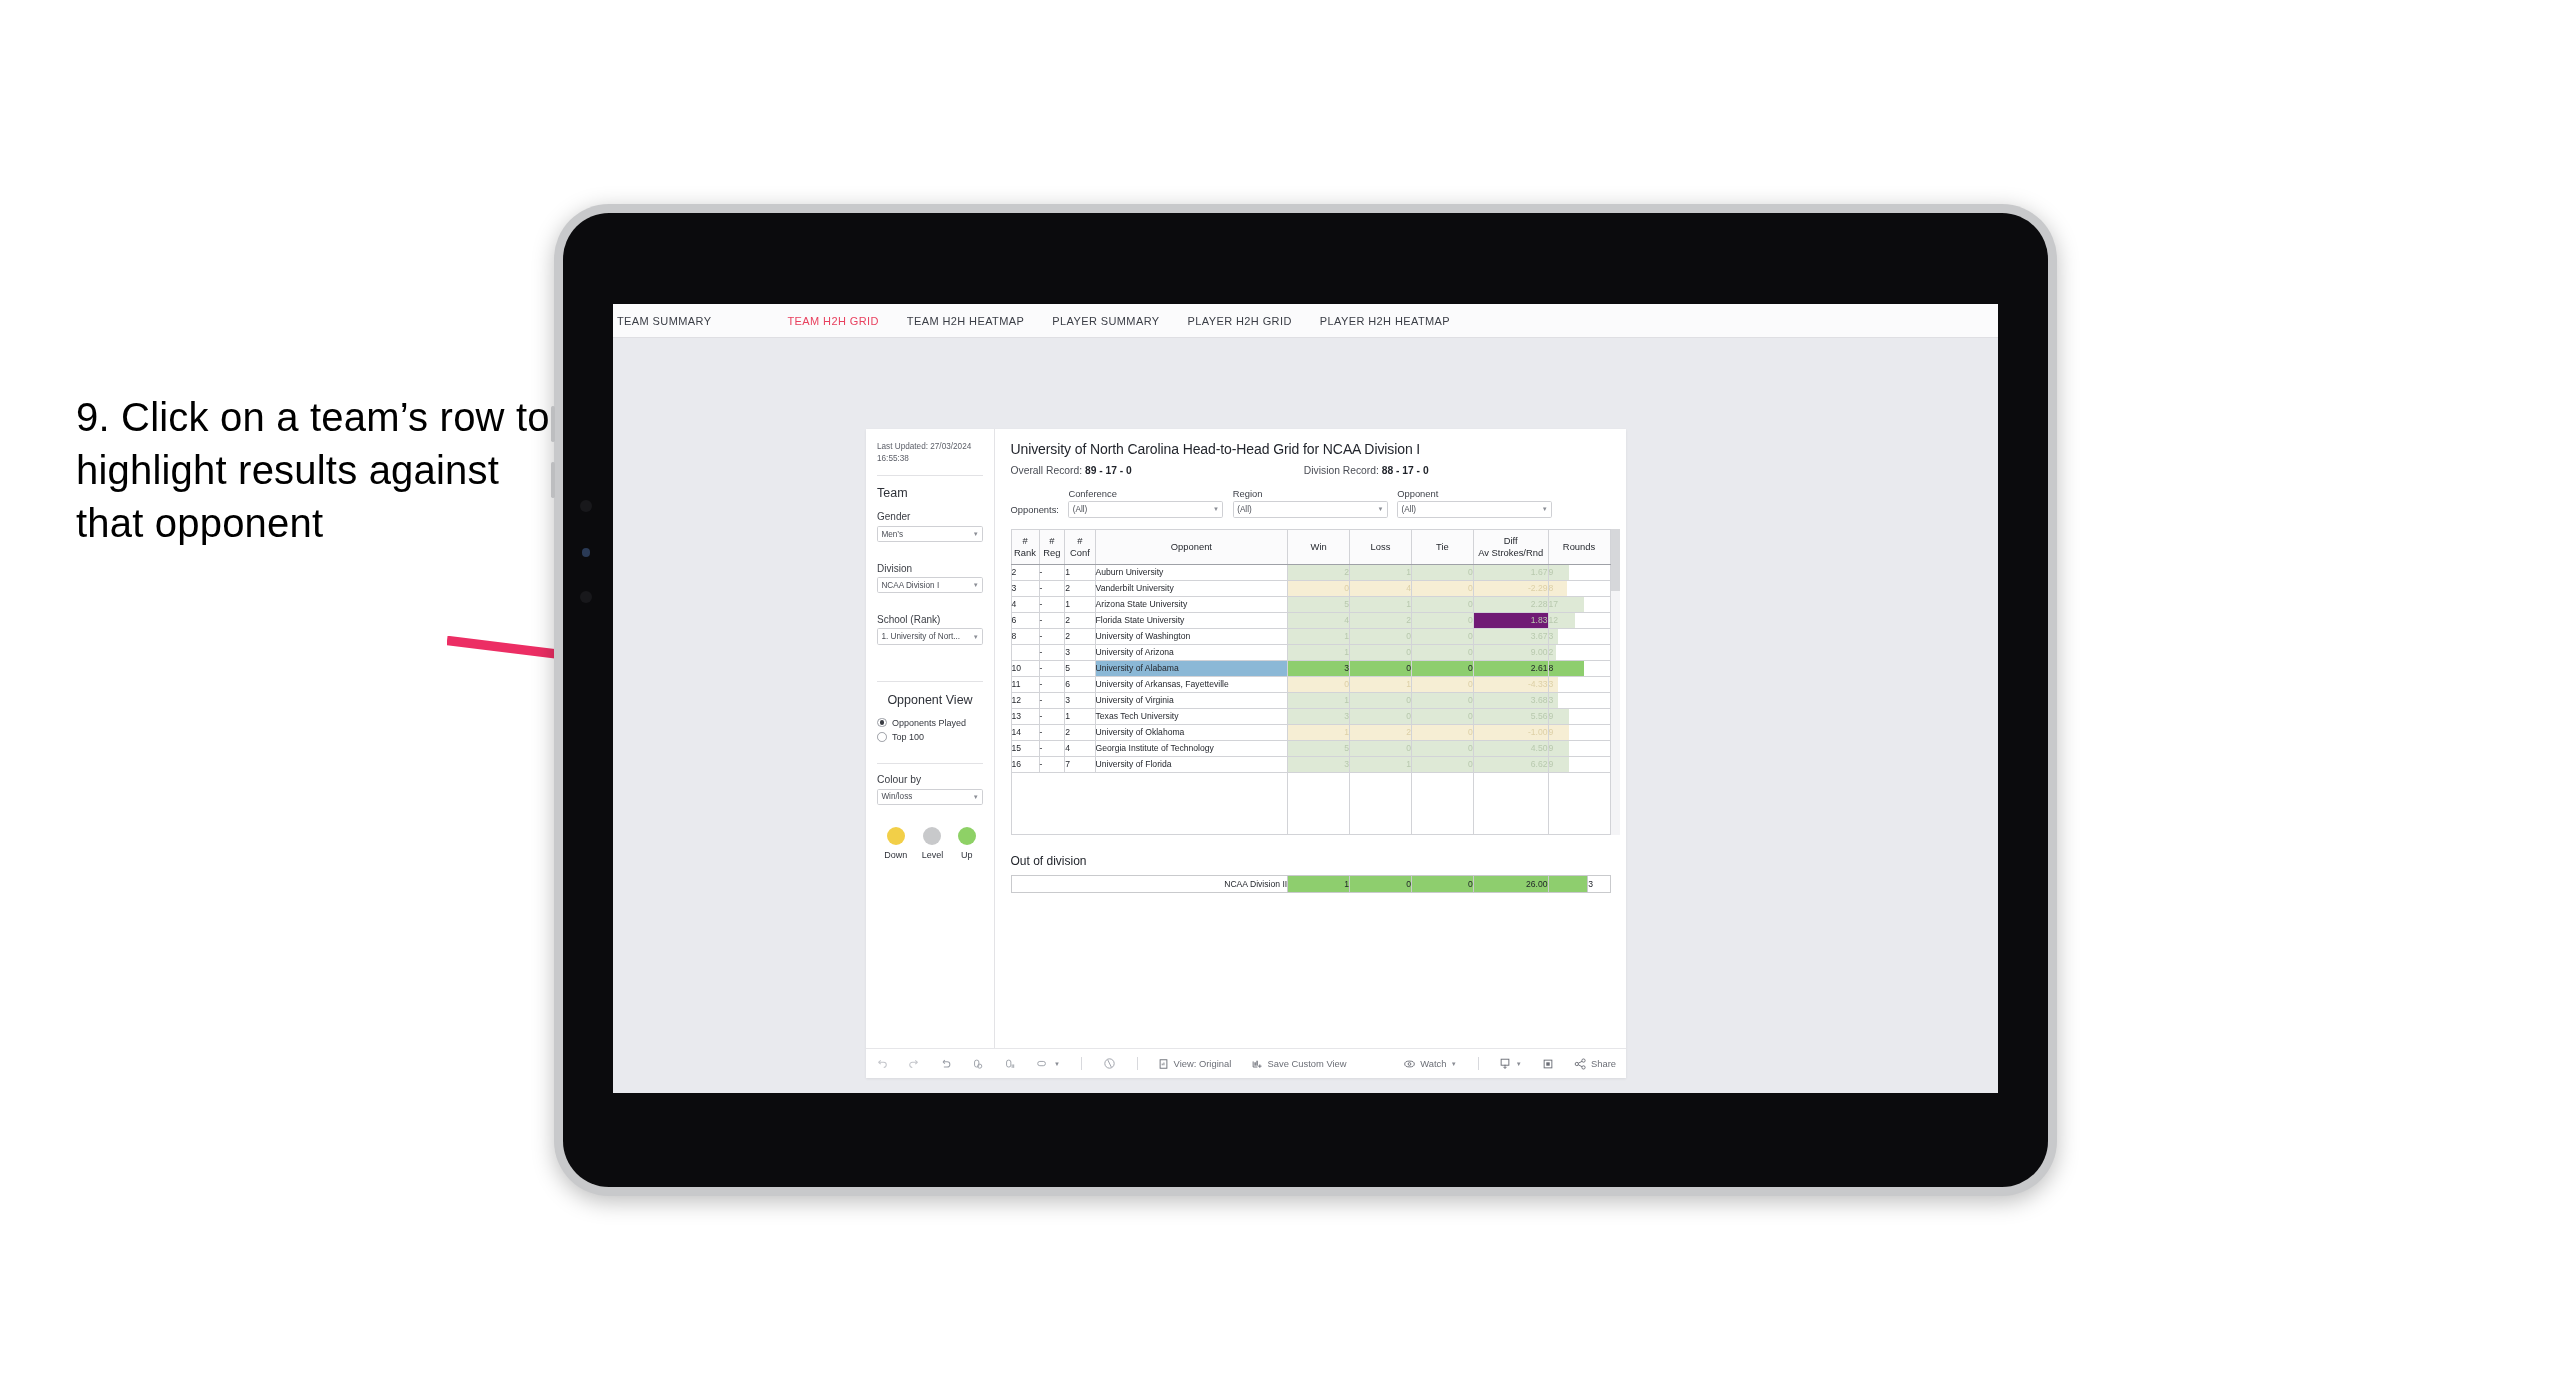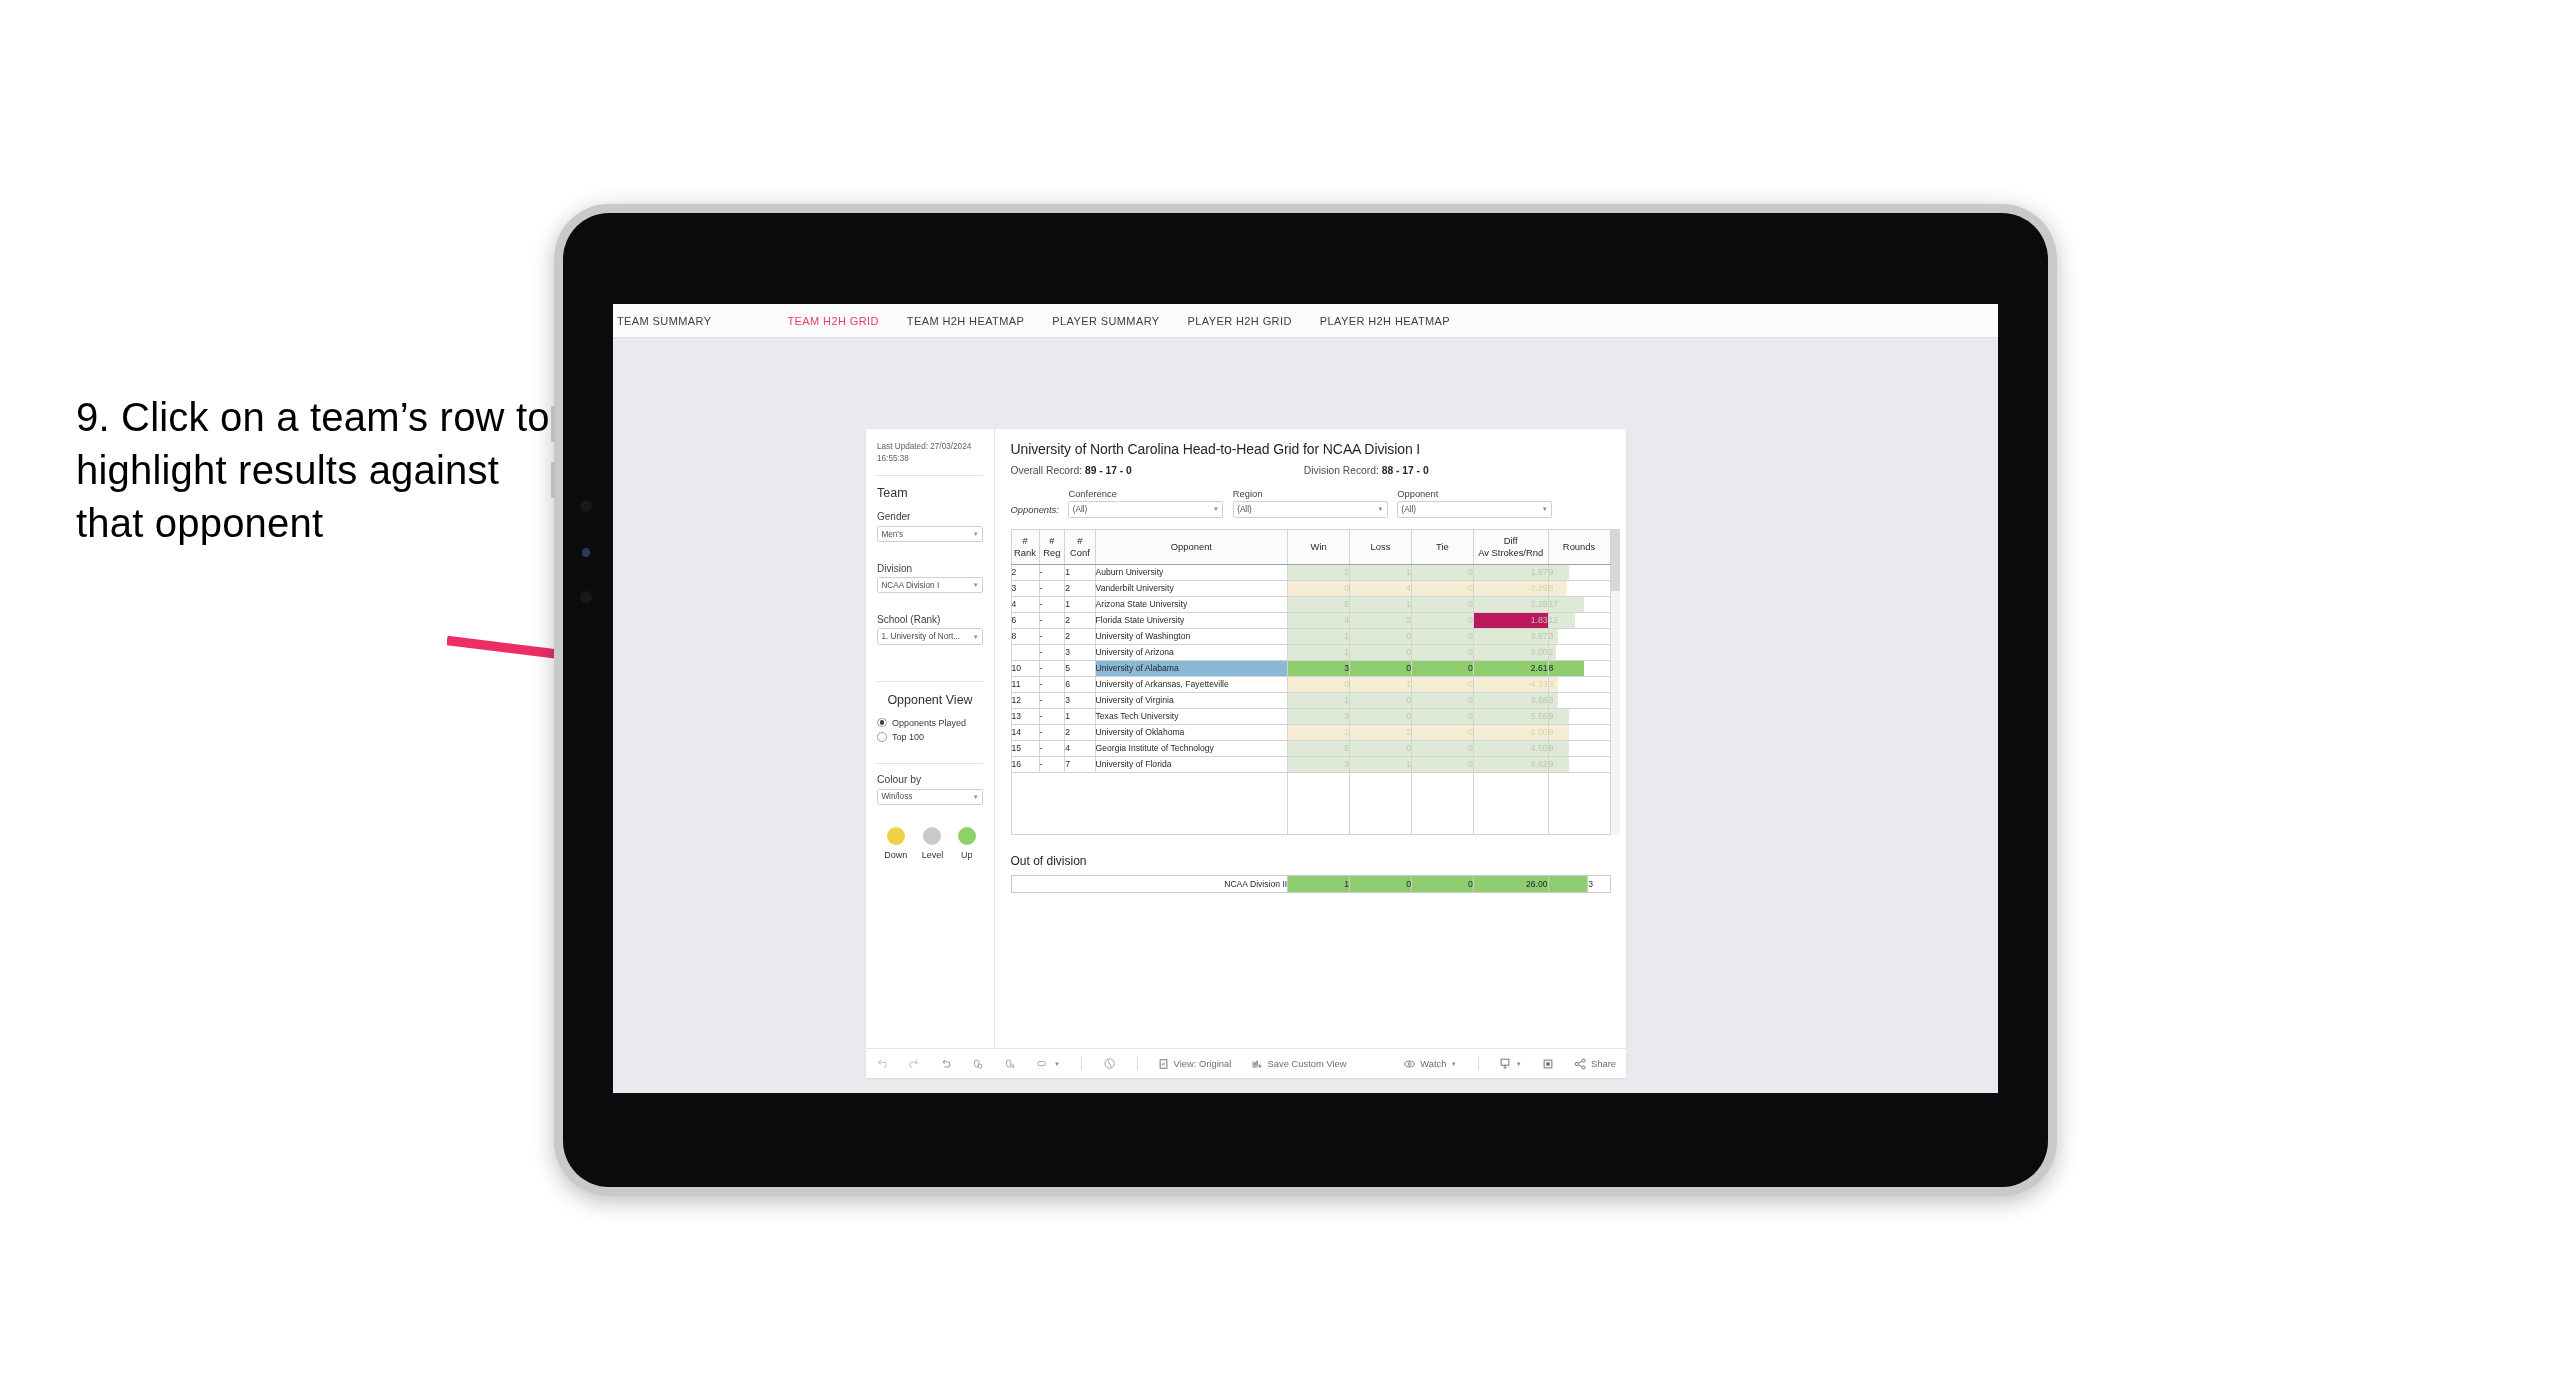--- a/index.html
+++ b/index.html
@@ -85,21 +85,21 @@
   .dot{width:18px;height:18px;border-radius:50%;margin:0 auto 5.2px auto;}
   .lg-t{font-size:9px;color:#2f323a;}
 
   
   .content{flex:1;padding:12px 15.5px 0 15.5px;box-sizing:border-box;min-width:0;}
   .title{font-size:14px;color:#23262d;letter-spacing:-0.1px;}
   .records{display:flex;margin-top:7.7px;font-size:10.3px;color:#4a4d55;}
   .records b{color:#1e2128;font-weight:bold;}
   .rec2{margin-left:172px;}
   .filters{display:flex;align-items:flex-end;margin-top:12px;gap:9.4px;}
-  .filt-pre{font-size:9.4px;color:#3d4048;padding-bottom:2.6px;font-style:italic;}
+  .filt-pre{font-size:9.4px;color:#3d4048;padding-bottom:2.6px;}
   .filt{width:155px;}
   .filt-lbl{font-size:9.4px;color:#3f424a;margin-bottom:2.6px;}
 
   
   .tblwrap{margin-top:11px;position:relative;}
   table.grid{border-collapse:collapse;width:100%;table-layout:fixed;font-size:8.6px;color:#26292f;}
   table.grid th,table.grid td{border:0.9px solid #d2d3d7;padding:0;}
   table.grid thead th{
     background:#fbfbfc;font-weight:normal;text-align:center;font-size:9.4px;color:#26292f;
     height:34px;vertical-align:middle;line-height:1.2;border-bottom:1.3px solid #9fa1a7;
@@ -332,21 +332,21 @@
                       <td class="rounds" style="position:relative;"><span style="position:absolute;left:0;top:0;bottom:0;width:58%;background:#dee9d6;"></span><span style="position:relative;color:#b8c9ae;">17</span></td>
                     </tr>
                     <tr>
                       <td class="cnum" style="">6</td>
                       <td class="cnum" style="">-</td>
                       <td class="cnum" style="">2</td>
                       <td class="opp" style="">Florida State University</td>
                       <td class="val" style="background:#dee9d6;color:#b8c9ae;border-left:1.3px solid #9fa1a7;">4</td>
                       <td class="val" style="background:#dee9d6;color:#b8c9ae;">2</td>
                       <td class="val" style="background:#dee9d6;color:#b8c9ae;">0</td>
-                      <td class="val" style="background:#be185d;color:#b8c9ae;">1.83</td>
+                      <td class="val" style="background:#701a75;color:#b8c9ae;">1.83</td>
                       <td class="rounds" style="position:relative;"><span style="position:absolute;left:0;top:0;bottom:0;width:43.2%;background:#dee9d6;"></span><span style="position:relative;color:#b8c9ae;">12</span></td>
                     </tr>
                     <tr>
                       <td class="cnum" style="">8</td>
                       <td class="cnum" style="">-</td>
                       <td class="cnum" style="">2</td>
                       <td class="opp" style="">University of Washington</td>
                       <td class="val" style="background:#dee9d6;color:#b8c9ae;border-left:1.3px solid #9fa1a7;">1</td>
                       <td class="val" style="background:#dee9d6;color:#b8c9ae;">0</td>
                       <td class="val" style="background:#dee9d6;color:#b8c9ae;">0</td>

